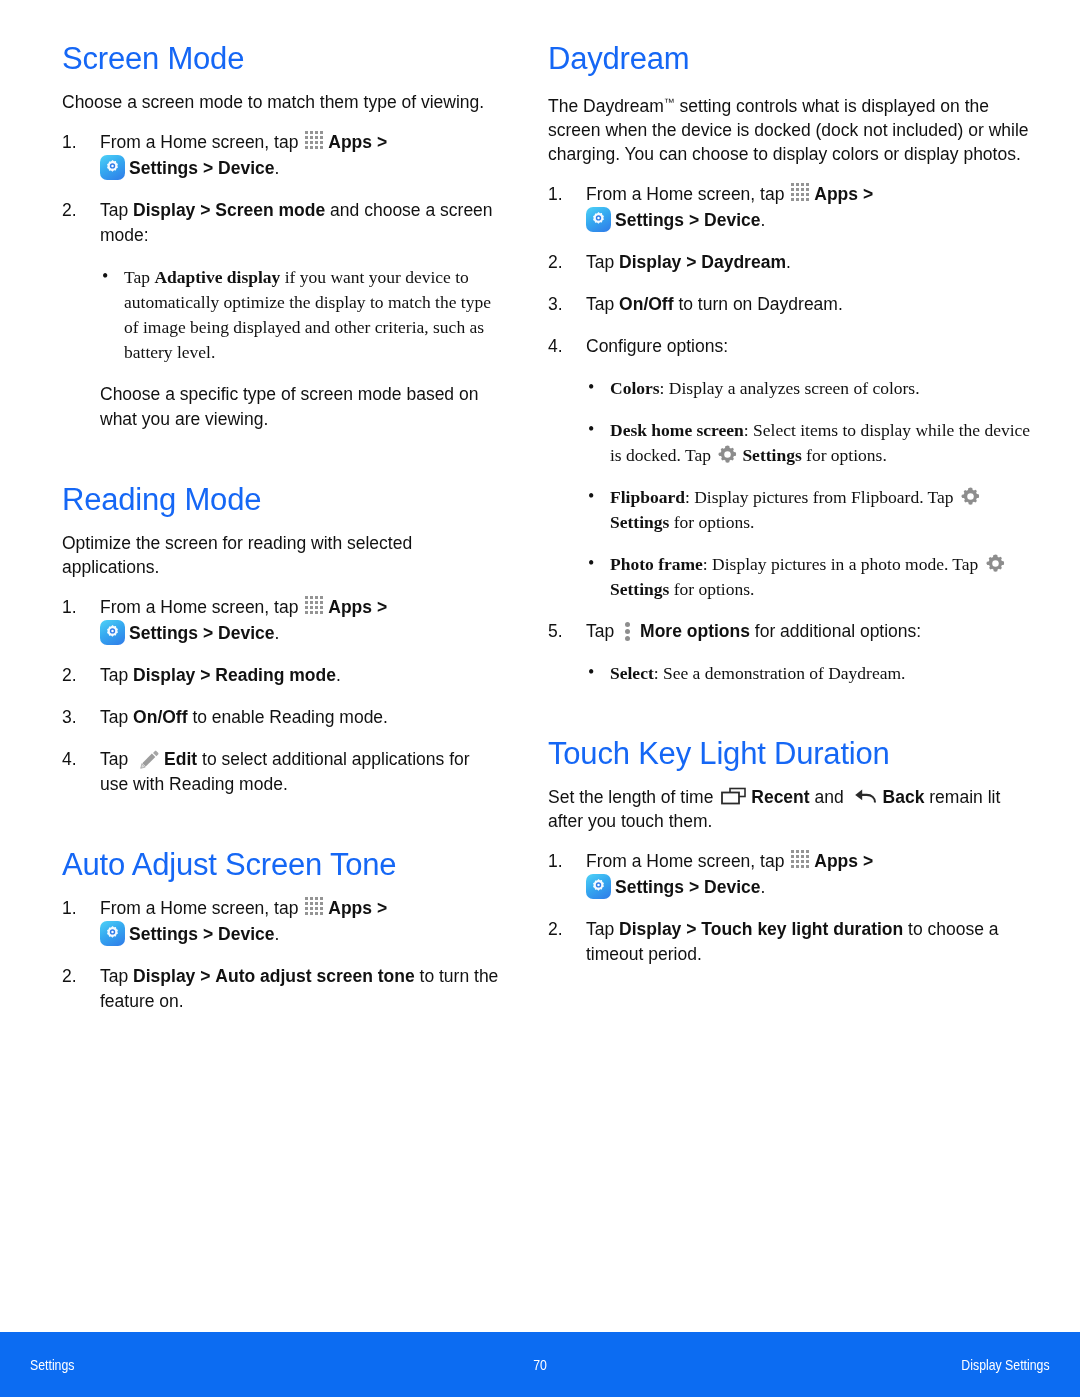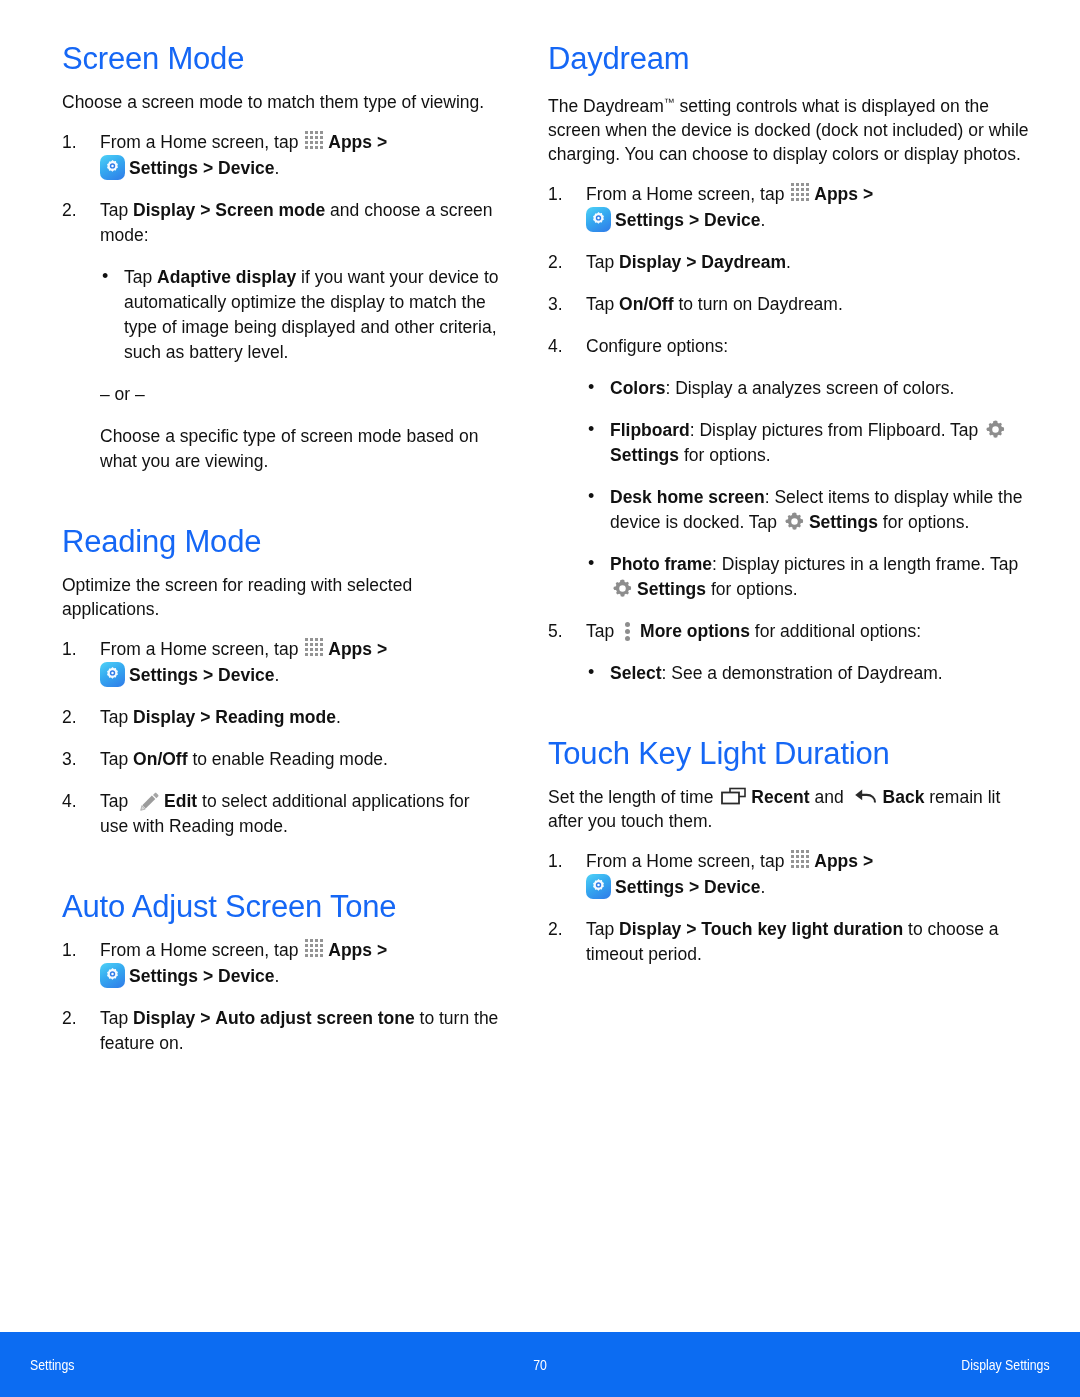--- a/index.html
+++ b/index.html
@@ -77,20 +77,21 @@
     top: 0;
     width: 28px;
     text-align: left;
     font-size: 17.5px;
   }
 
   ul.bullets {
     list-style: none;
     margin: 11px 0 0 0;
     padding: 0;
+    font-family: Liberation Serif, serif;
   }
 
   ul.bullets > li {
     position: relative;
     padding-left: 24px;
     font-size: 17.5px;
     line-height: 25px;
     margin-bottom: 17px;
   }
 
@@ -276,21 +277,20 @@
         </ol>
 
         <div class="sub-block">
           <ul class="bullets">
             <li>
               <span>Tap</span>
               <b>Adaptive display</b>
               <span>if you want your device to automatically optimize the display to match the type of image being displayed and other criteria, such as battery level.</span>
             </li>
           </ul>
-          <p class="plain">– or –</p>
           <p class="plain">Choose a specific type of screen mode based on what you are viewing.</p>
         </div>
       </section>
 
       <section>
         <div class="spacer-before-title"></div>
         <h1 class="section-title">Reading Mode</h1>
         <p class="body-text">Optimize the screen for reading with selected applications.</p>
 
         <ol class="steps">
@@ -437,41 +437,41 @@
             <span>Configure options:</span>
           </li>
         </ol>
 
         <div class="sub-block">
           <ul class="bullets">
             <li>
               <b>Colors</b><span>: Display a analyzes screen of colors.</span>
             </li>
             <li>
+              <b>Desk home screen</b><span>: Select items to display while the device is docked. Tap</span>
+              <span class="ico ico-gear">
+                <svg width="21" height="21" viewBox="0 0 24 24">
+                    <path d="M12 1.6l2.1.55.25 2.0 1.55.9 1.85-.85 1.55 1.55-.85 1.85.9 1.55 2.0.25.55 2.1-.55 2.1-2.0.25-.9 1.55.85 1.85-1.55 1.55-1.85-.85-1.55.9-.25 2.0-2.1.55-2.1-.55-.25-2.0-1.55-.9-1.85.85-1.55-1.55.85-1.85-.9-1.55-2.0-.25L1.6 12l.55-2.1 2.0-.25.9-1.55-.85-1.85 1.55-1.55 1.85.85 1.55-.9.25-2.0z" fill="#8d8d8d"></path>
+                    <circle cx="12" cy="12" r="3.7" fill="#ffffff"></circle>
+                  </svg>
+              </span><b>Settings</b>
+              <span>for options.</span>
+            </li>
+            <li>
               <b>Flipboard</b><span>: Display pictures from Flipboard. Tap</span>
               <span class="ico ico-gear">
                 <svg width="21" height="21" viewBox="0 0 24 24">
                     <path d="M12 1.6l2.1.55.25 2.0 1.55.9 1.85-.85 1.55 1.55-.85 1.85.9 1.55 2.0.25.55 2.1-.55 2.1-2.0.25-.9 1.55.85 1.85-1.55 1.55-1.85-.85-1.55.9-.25 2.0-2.1.55-2.1-.55-.25-2.0-1.55-.9-1.85.85-1.55-1.55.85-1.85-.9-1.55-2.0-.25L1.6 12l.55-2.1 2.0-.25.9-1.55-.85-1.85 1.55-1.55 1.85.85 1.55-.9.25-2.0z" fill="#8d8d8d"></path>
                     <circle cx="12" cy="12" r="3.7" fill="#ffffff"></circle>
                   </svg>
               </span><b>Settings</b>
               <span>for options.</span>
             </li>
             <li>
-              <b>Desk home screen</b><span>: Select items to display while the device is docked. Tap</span>
-              <span class="ico ico-gear">
-                <svg width="21" height="21" viewBox="0 0 24 24">
-                    <path d="M12 1.6l2.1.55.25 2.0 1.55.9 1.85-.85 1.55 1.55-.85 1.85.9 1.55 2.0.25.55 2.1-.55 2.1-2.0.25-.9 1.55.85 1.85-1.55 1.55-1.85-.85-1.55.9-.25 2.0-2.1.55-2.1-.55-.25-2.0-1.55-.9-1.85.85-1.55-1.55.85-1.85-.9-1.55-2.0-.25L1.6 12l.55-2.1 2.0-.25.9-1.55-.85-1.85 1.55-1.55 1.85.85 1.55-.9.25-2.0z" fill="#8d8d8d"></path>
-                    <circle cx="12" cy="12" r="3.7" fill="#ffffff"></circle>
-                  </svg>
-              </span><b>Settings</b>
-              <span>for options.</span>
-            </li>
-            <li>
-              <b>Photo frame</b><span>: Display pictures in a length frame. Tap</span>
+              <b>Photo frame</b><span>: Display pictures in a photo mode. Tap</span>
               <span class="ico ico-gear">
                 <svg width="21" height="21" viewBox="0 0 24 24">
                     <path d="M12 1.6l2.1.55.25 2.0 1.55.9 1.85-.85 1.55 1.55-.85 1.85.9 1.55 2.0.25.55 2.1-.55 2.1-2.0.25-.9 1.55.85 1.85-1.55 1.55-1.85-.85-1.55.9-.25 2.0-2.1.55-2.1-.55-.25-2.0-1.55-.9-1.85.85-1.55-1.55.85-1.85-.9-1.55-2.0-.25L1.6 12l.55-2.1 2.0-.25.9-1.55-.85-1.85 1.55-1.55 1.85.85 1.55-.9.25-2.0z" fill="#8d8d8d"></path>
                     <circle cx="12" cy="12" r="3.7" fill="#ffffff"></circle>
                   </svg>
               </span><b>Settings</b>
               <span>for options.</span>
             </li>
           </ul>
         </div>

